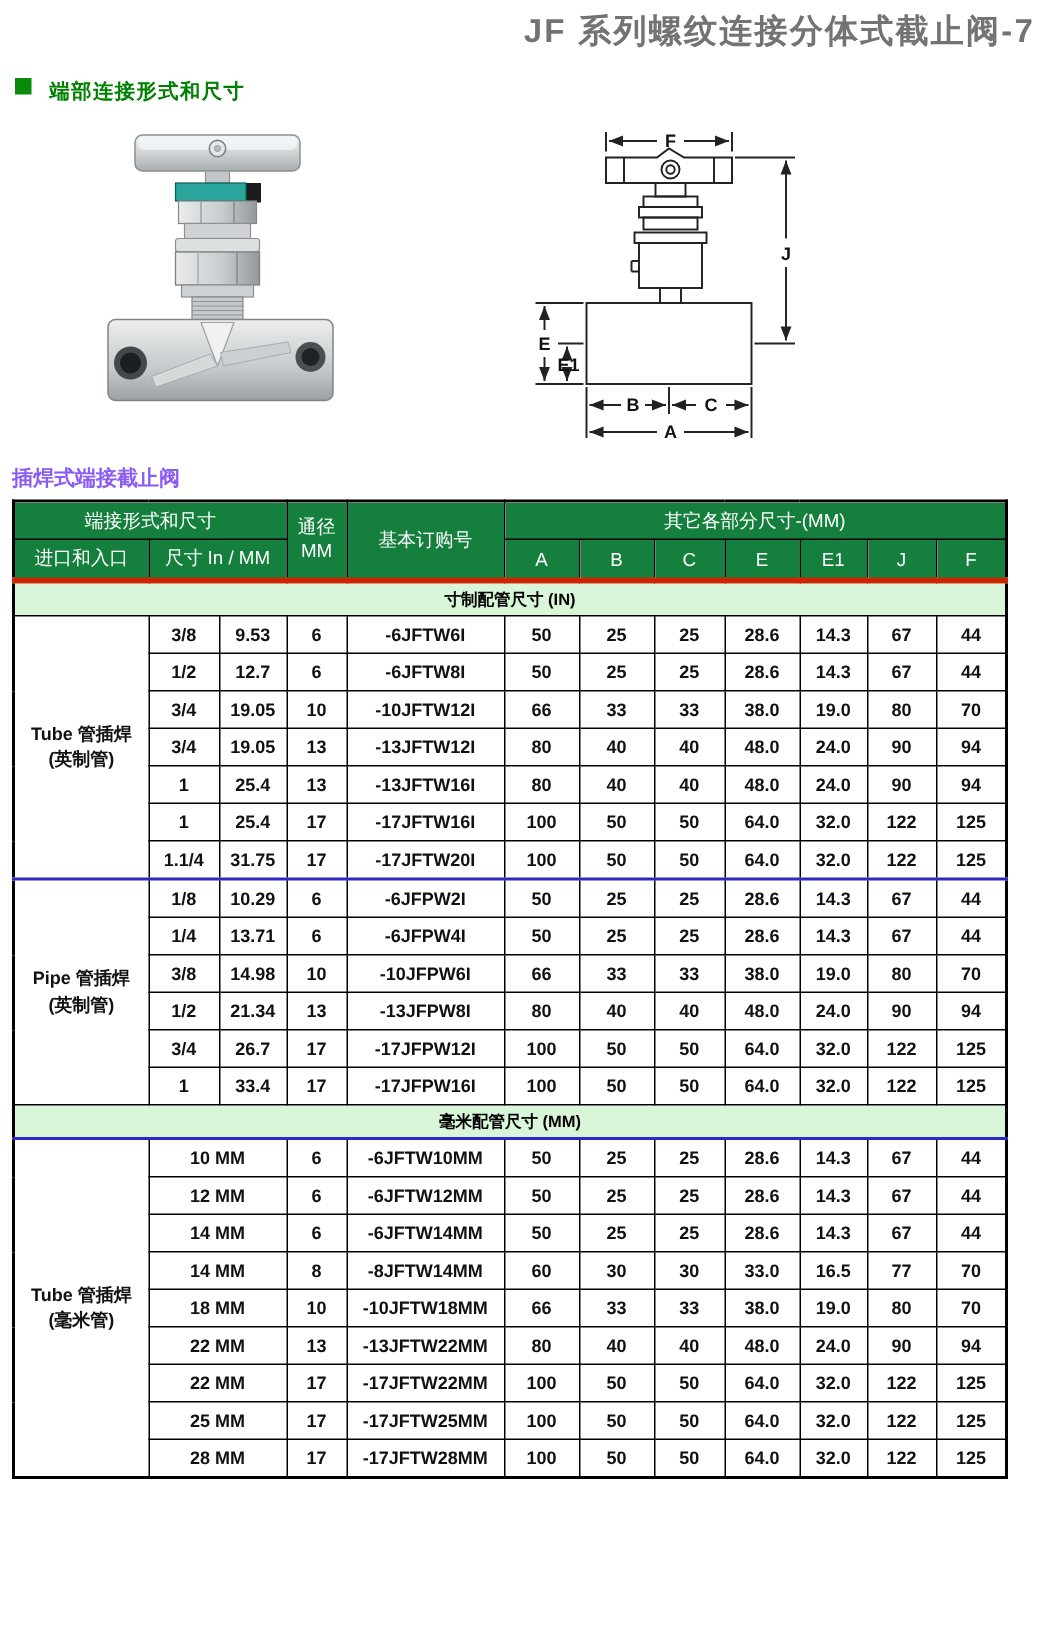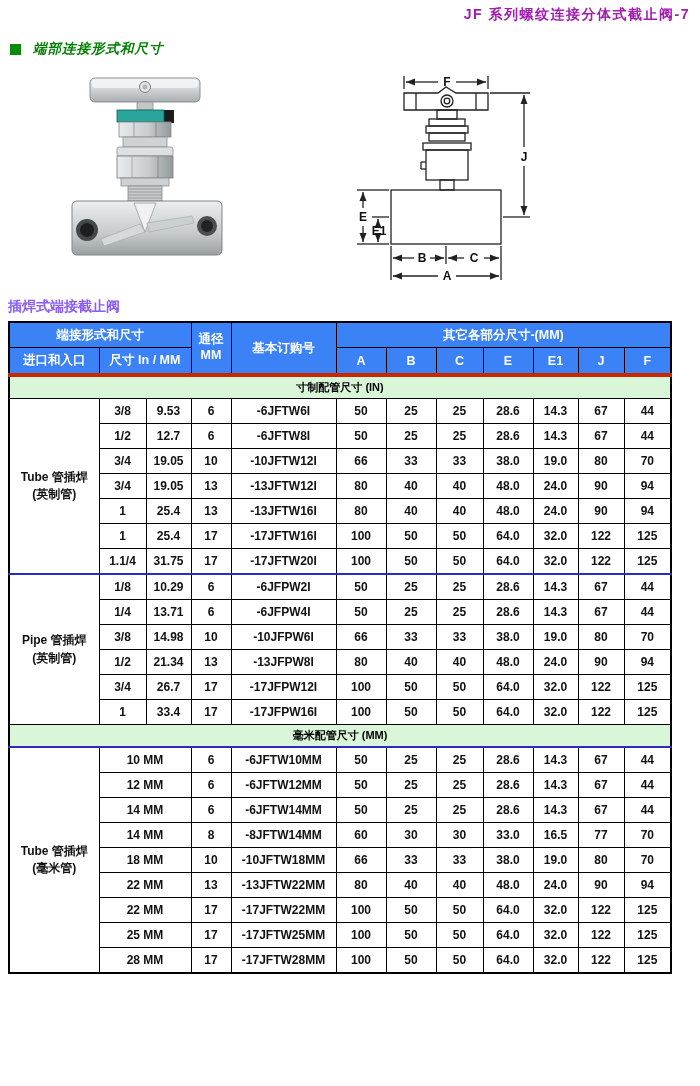--- a/index.html
+++ b/index.html
@@ -3,43 +3,43 @@
 <meta charset="utf-8">
 <style>
   html,body { margin:0; padding:0; }
   body {
     width:700px; height:1086px; background:#ffffff;
     font-family:"Liberation Sans","DejaVu Sans",sans-serif;
     color:#000; position:relative; overflow:hidden;
   }
   .page-title {
     text-align:right; padding:6px 10px 0 0;
-    font-size:14px; font-weight:bold; color:#a21caf; letter-spacing:1.5px;
+    font-size:22px; font-weight:bold; color:#737373; letter-spacing:1.5px;
   }
   .section-head {
-    display:flex; align-items:center; margin:16px 0 0 10px;font-style:italic;
+    display:flex; margin:16px 0 0 10px;
   }
   .bullet {
     width:11px; height:11px; background:#0a8a0a; display:inline-block; margin-right:12px;
   }
   .section-head-label { font-size:13.5px; font-weight:bold; color:#008000; letter-spacing:1px; }
   .images { position:relative; height:228px; margin-top:4px; }
   .valve-photo { position:absolute; left:70px; top:8px; }
   .valve-drawing { position:absolute; left:344px; top:0px; }
   .subtitle { margin:8px 0 5px 8px; font-size:14px; font-weight:bold; color:#8b5cf6; }
   table.dims {
     border-collapse:collapse; table-layout:fixed; width:663px; margin-left:8px;
     border:2px solid #000;
   }
   .dims th, .dims td {
     border:1px solid #000; text-align:center; vertical-align:middle;
     padding:0 1px; overflow:hidden; white-space:nowrap;
   }
   .dims thead th {
-    background:#3b82f6; color:#ffffff; font-size:12.5px; font-weight:bold;
+    background:#15803d; color:#ffffff; font-size:12.5px; font-weight:normal;
   }
   .dims thead tr.h1 th { height:24px; }
   .dims thead tr.h2 th { height:25px;text-align:center; }
   .dims thead { border-bottom:4px solid #c92700; }
   .dims tbody td { height:24px; font-size:12px; font-weight:600; color:#111; background:#fff; }
   .dims tr.section-row td {
     background:#d9f6d9; height:21px; font-weight:bold; font-size:11px; color:#000;
   }
   .dims tr.blue-top { border-top:2px solid #2b2bc4; }
   .dims tr.section-row.blue-bottom { border-bottom:2px solid #2b2bc4; }

